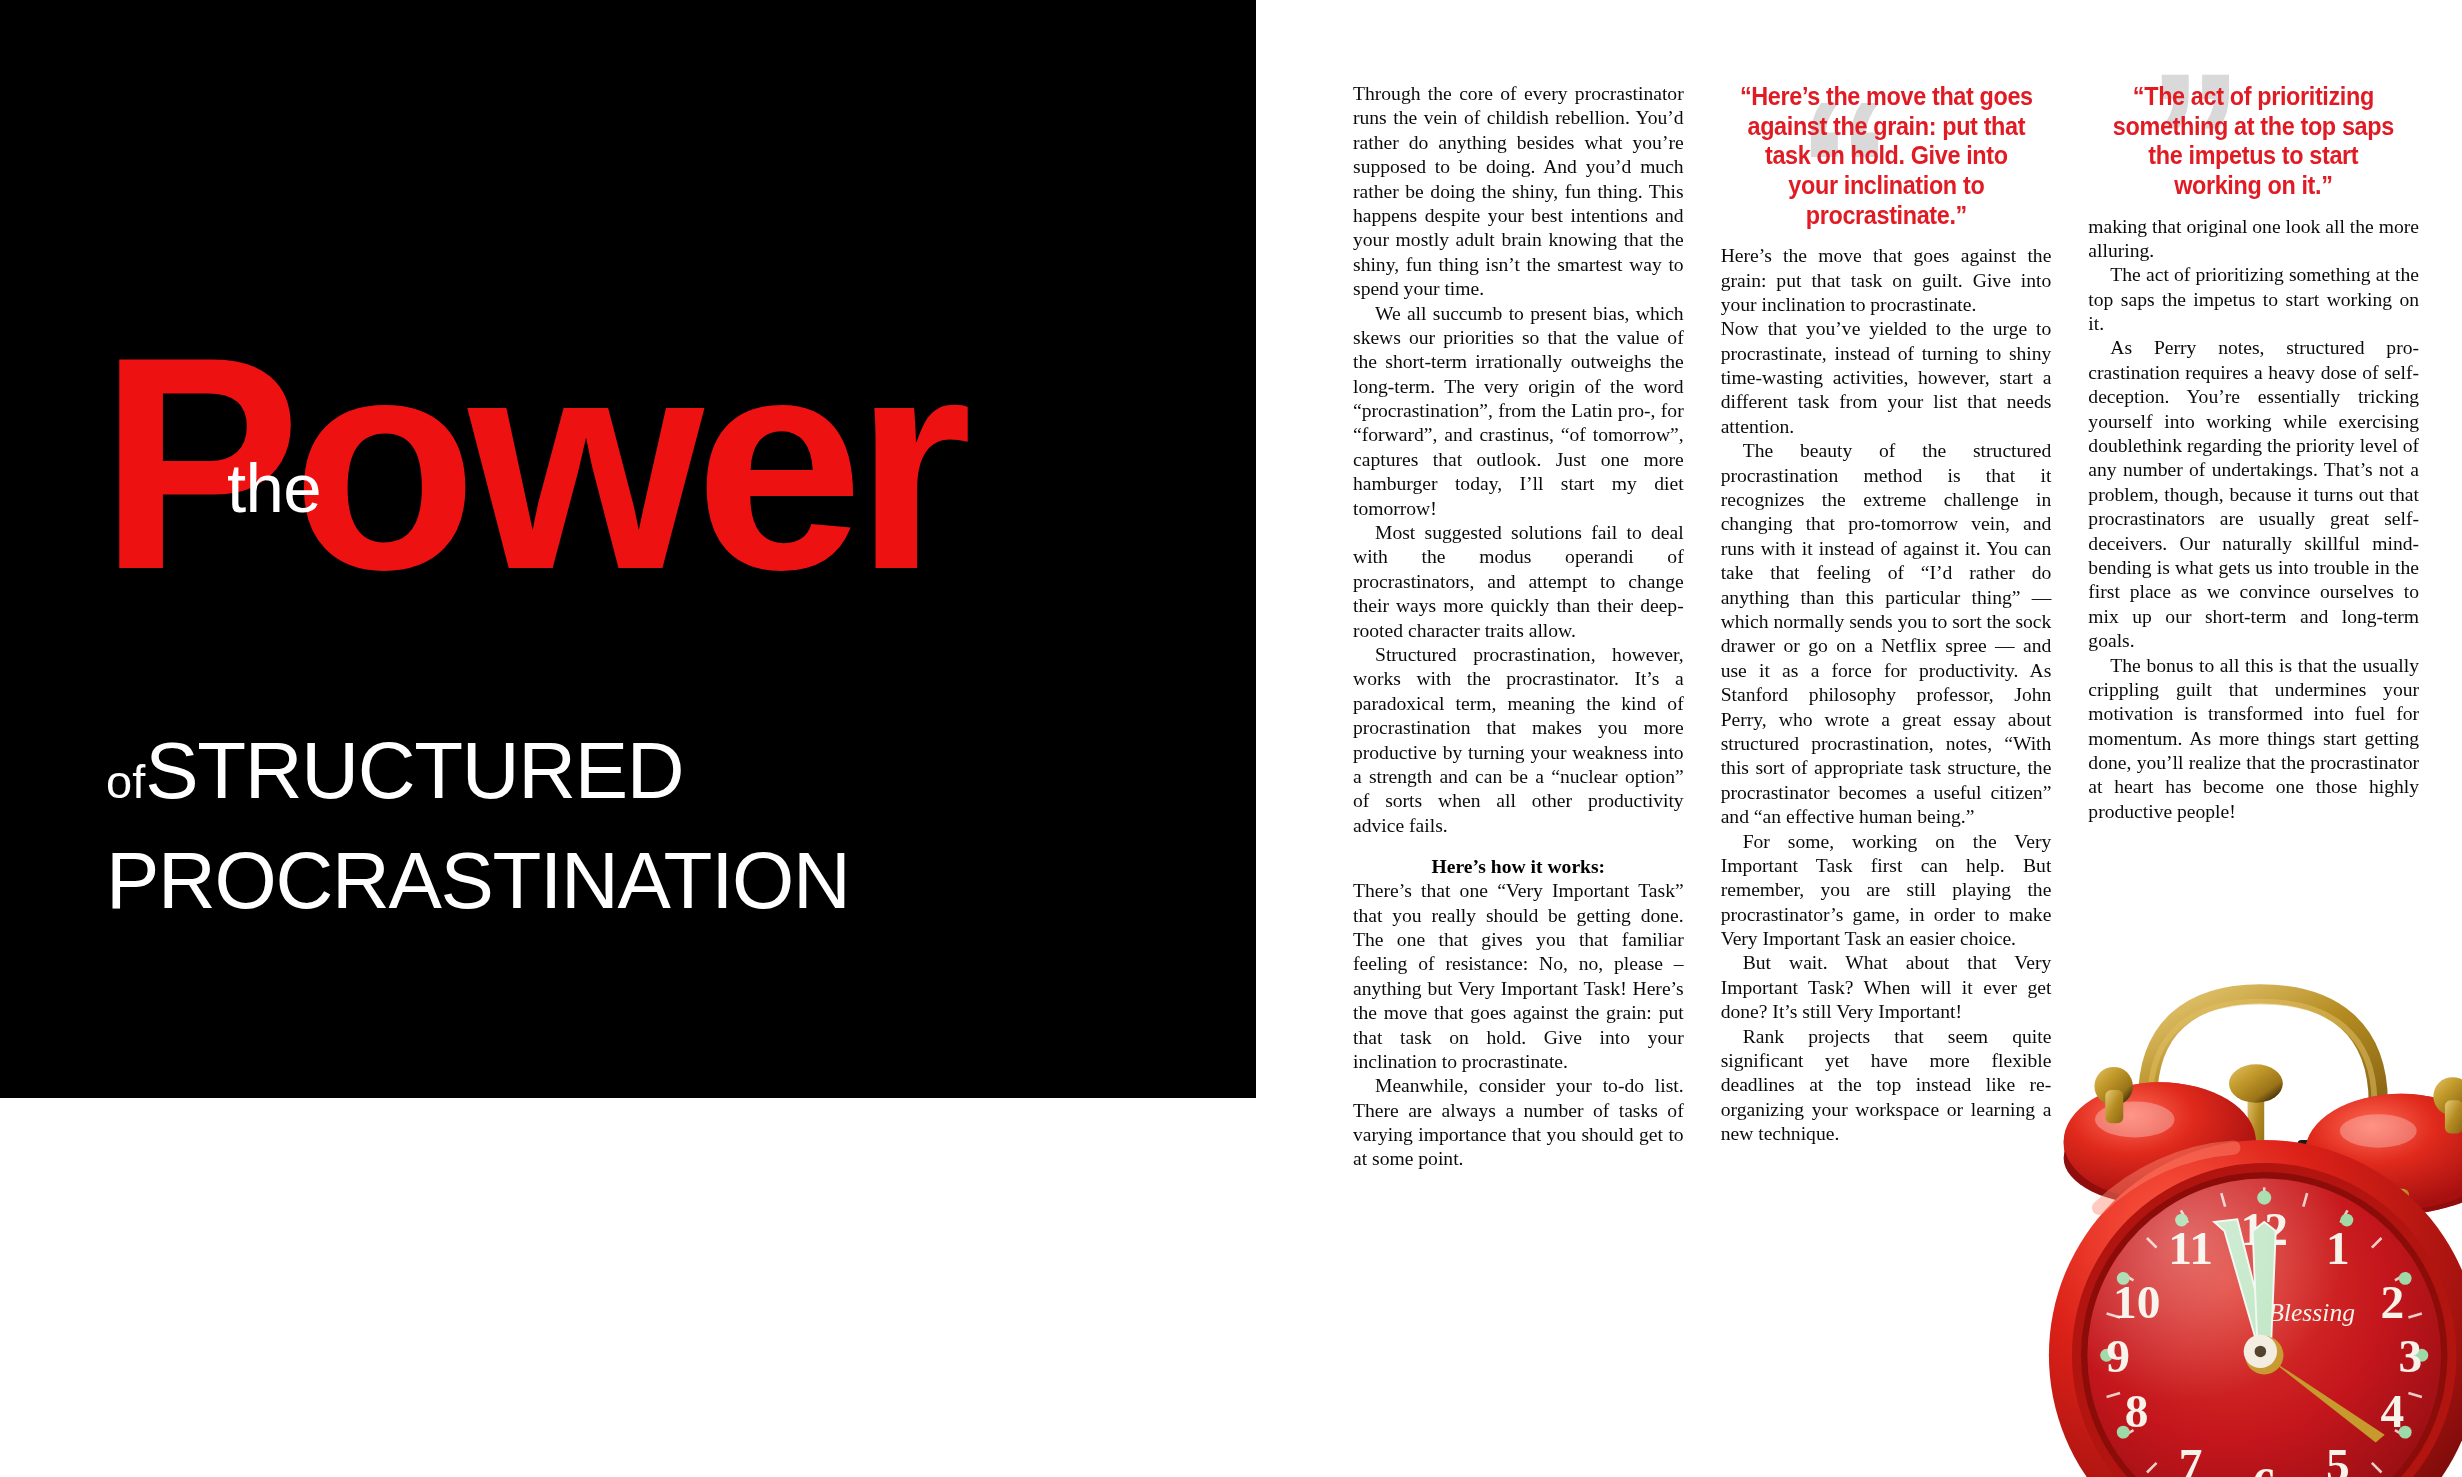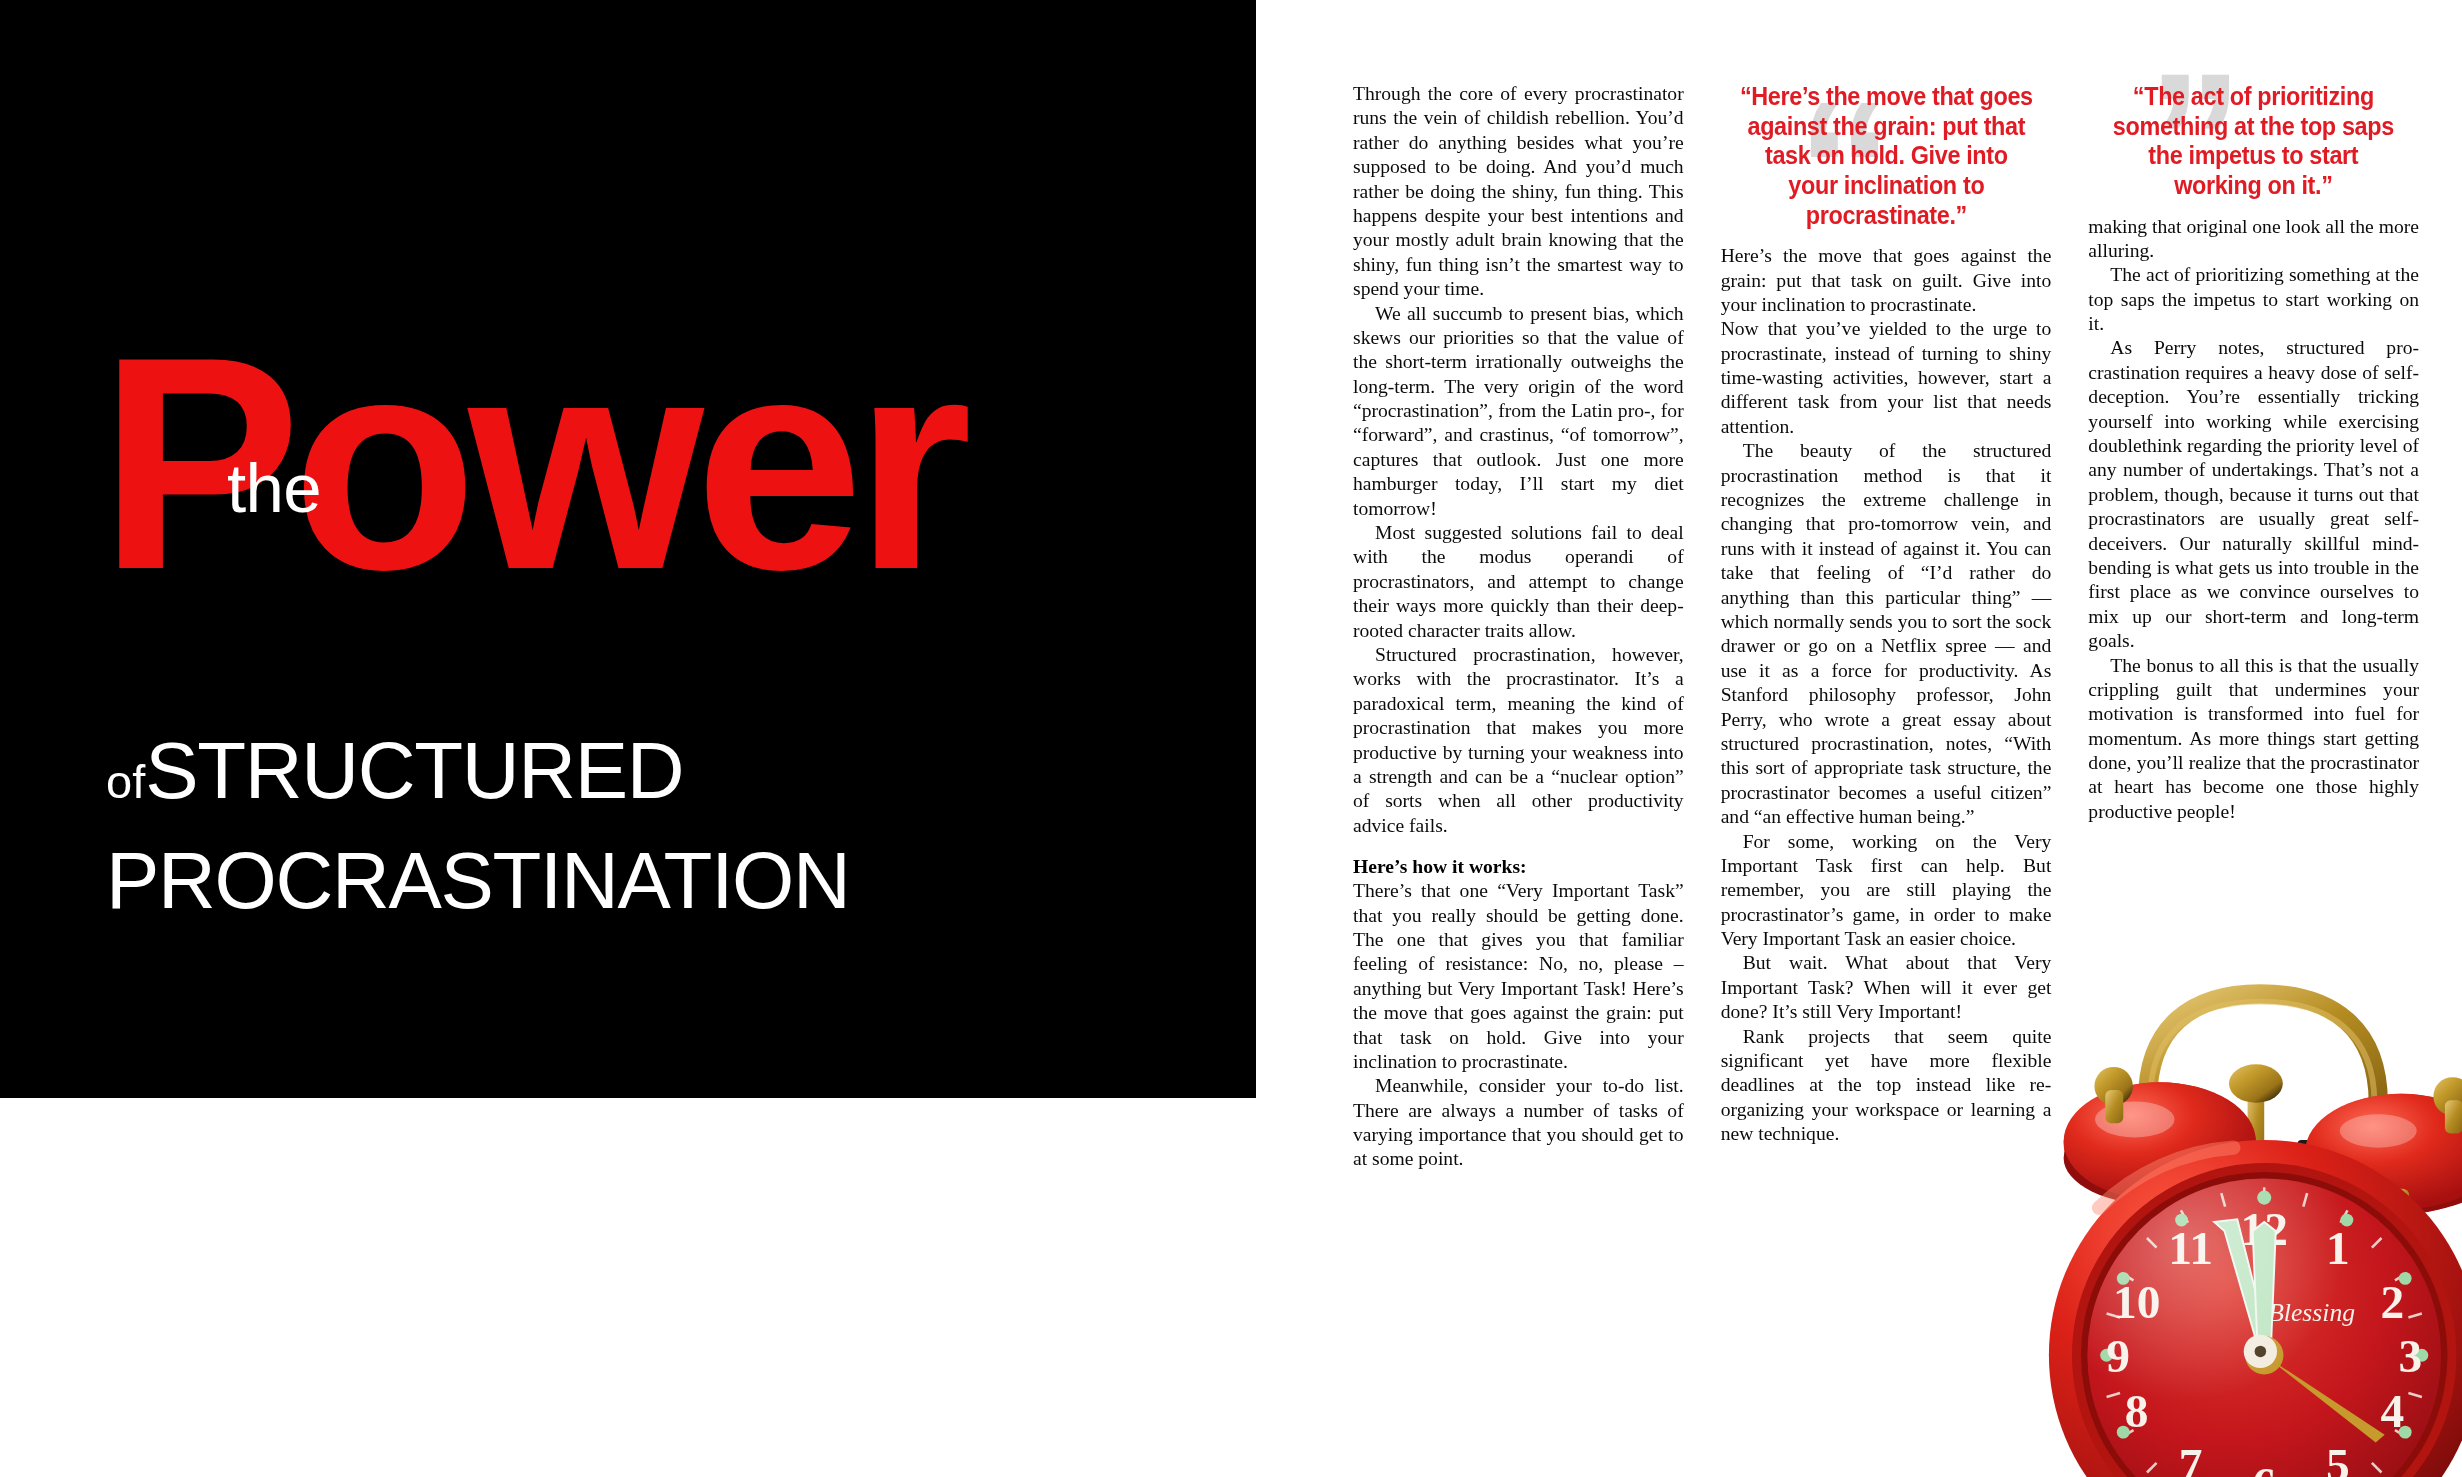--- a/index.html
+++ b/index.html
@@ -144,21 +144,21 @@
   .body-text + .body-text { text-indent: 22px; }
   .no-indent { text-indent: 0 !important; }
 
   .subhead {
     font-family: "Liberation Serif", serif;
     font-weight: bold;
     font-size: 19.6px;
     line-height: 1.245;
     color: #000;
     margin: 16.7px 0 0 0;
-    text-align: left;
+    text-align: center;
   }
 
   
   .pullquote {
     position: relative;
     margin: 0 0 14px 0;
   }
   .pq-mark {
     position: absolute;
     font-family: "Liberation Sans", sans-serif;

